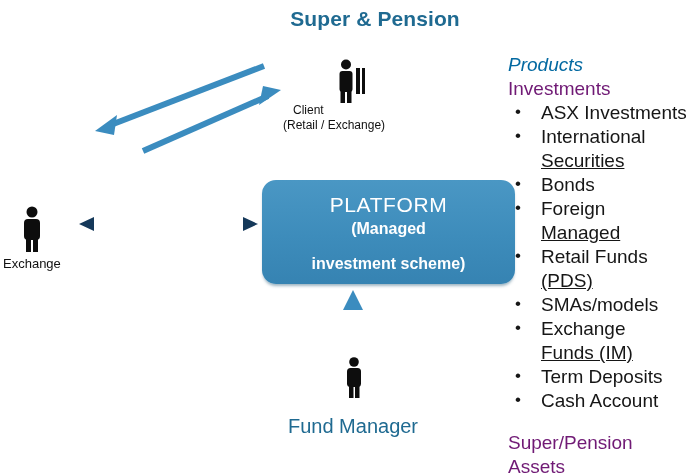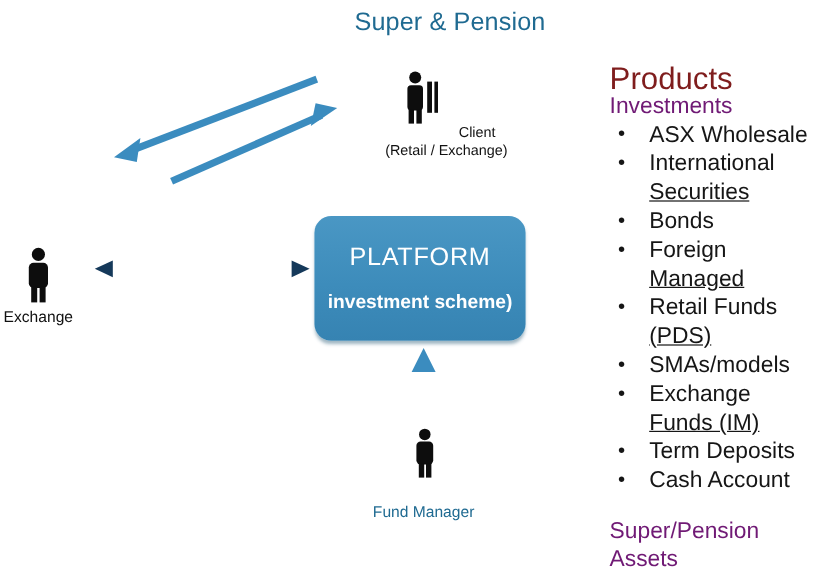--- a/index.html
+++ b/index.html
@@ -30,42 +30,42 @@
     font-weight: 400;
     letter-spacing: 0.1px;
     white-space: nowrap;
   }
 
   
   .fig-caption {
     color: #111111;
     font-size: 12px;
     line-height: 15px;
-    text-align: right;
+    text-align: left;
     white-space: nowrap;
   }
   .caption-left {
     color: #111111;
     font-size: 13px;
     line-height: 16px;
     text-align: left;
     white-space: nowrap;
   }
   .fm-caption {
     color: #1f6a91;
-    font-size: 13px;
+    font-size: 20px;
     line-height: 23px;
     text-align: center;
     white-space: nowrap;
     font-weight: 400;
   }
 
   
   .platform-box {
-    width: 176px;
+    width: 253px;
     height: 104px;
     border-radius: 14px;
     background: linear-gradient(180deg, #4a97c4 0%, #3d8cbb 55%, #3683b2 100%);
     box-shadow: 0 3px 3px -1px rgba(40,90,120,0.45);
     display: flex;
     flex-direction: column;
     align-items: center;
     justify-content: center;
     text-align: center;
     color: #ffffff;
@@ -78,24 +78,25 @@
   }
   .platform-sub {
     font-size: 16px;
     line-height: 19px;
     font-weight: bold;
     margin-top: 2px;
   }
 
   
   .products-head {
-    color: #7f1d1d;
-    font-size: 26px;
+    color: #0369a1;
+    font-size: 19px;
     line-height: 24px;
     white-space: nowrap;
+    font-style: italic;
   }
   .list-head {
     color: #701a75;
     font-size: 19px;
     line-height: 24px;
     white-space: nowrap;
   }
   ul.prod-list {
     list-style: none;
     margin: 0;
@@ -166,21 +167,21 @@
       <path d="M 79,224 L 94,217 L 94,231 Z" fill="#15395a"></path>
       <path d="M 258,224 L 243,217 L 243,231 Z" fill="#15395a"></path>
     </g>
 
     <g>
       <line x1="353" y1="350" x2="353" y2="306" stroke="url(#vertArrowGrad)" stroke-width="7"></line>
       <path d="M 353,290 L 343,310 L 363,310 Z" fill="#3b8cbf"></path>
     </g>
   </svg>
 
-  <div class="abs title-heading" style="left:263px; top:6px; width:224px;">
+  <div class="abs title-heading" style="left:263px; top:6px; width:224px;font-weight:bold;">
     <div>Super &amp; Pension</div>
   </div>
 
   <div class="abs" style="left:325px; top:58px; width:56px; height:46px;">
     <svg width="56" height="46" viewBox="0 0 56 46">
 
       <circle cx="21" cy="6.5" r="5" fill="#0d0d0d"></circle>
       <rect x="14.5" y="13" width="13" height="21" rx="3" fill="#0d0d0d"></rect>
       <rect x="15.5" y="33" width="4.5" height="12" fill="#0d0d0d"></rect>
       <rect x="22" y="33" width="4.5" height="12" fill="#0d0d0d"></rect>
@@ -197,41 +198,42 @@
       <circle cx="16" cy="7" r="5.5" fill="#0d0d0d"></circle>
       <rect x="8" y="14" width="16" height="21" rx="4" fill="#0d0d0d"></rect>
       <rect x="10" y="34" width="5" height="13" fill="#0d0d0d"></rect>
       <rect x="17" y="34" width="5" height="13" fill="#0d0d0d"></rect>
     </svg>
   </div>
   <div class="abs caption-left" style="left:3px; top:256px; width:70px;">Exchange</div>
 
   <div class="abs platform-box" style="left:262px; top:180px;">
     <div class="platform-title">PLATFORM</div>
+    <div class="platform-sub">(Managed</div>
     <div class="platform-sub" style="margin-top:16px;">investment scheme)</div>
   </div>
 
   <div class="abs" style="left:340px; top:356px; width:28px; height:44px;">
     <svg width="28" height="44" viewBox="0 0 28 44">
       <circle cx="14" cy="6" r="4.8" fill="#0d0d0d"></circle>
       <rect x="7" y="12" width="14" height="19" rx="3.5" fill="#0d0d0d"></rect>
       <rect x="9" y="30" width="4.5" height="12" fill="#0d0d0d"></rect>
       <rect x="15" y="30" width="4.5" height="12" fill="#0d0d0d"></rect>
     </svg>
   </div>
   <div class="abs fm-caption" style="left:253px; top:415px; width:200px;">Fund Manager</div>
 
   <div class="abs" style="left:508px; top:53px; width:178px;">
 
     <div class="products-head">Products</div>
 
     <div class="list-head">Investments</div>
 
     <ul class="prod-list">
-      <li>ASX Wholesale</li>
+      <li>ASX Investments</li>
 
       <li>International</li>
       <li class="cont">Securities</li>
 
       <li>Bonds</li>
 
       <li>Foreign</li>
       <li class="cont">Managed</li>
 
       <li>Retail Funds</li>

